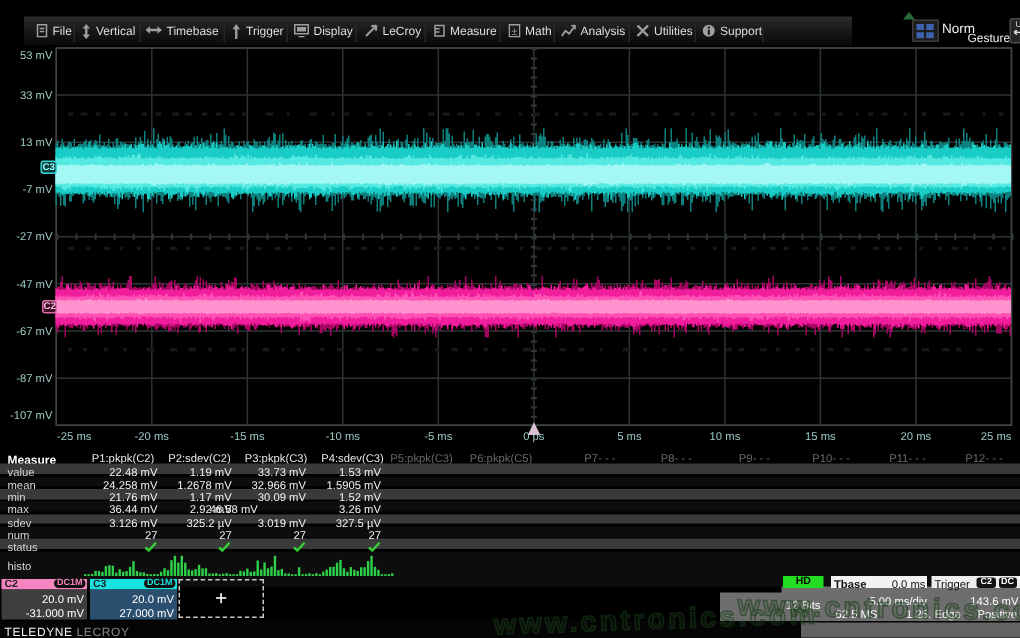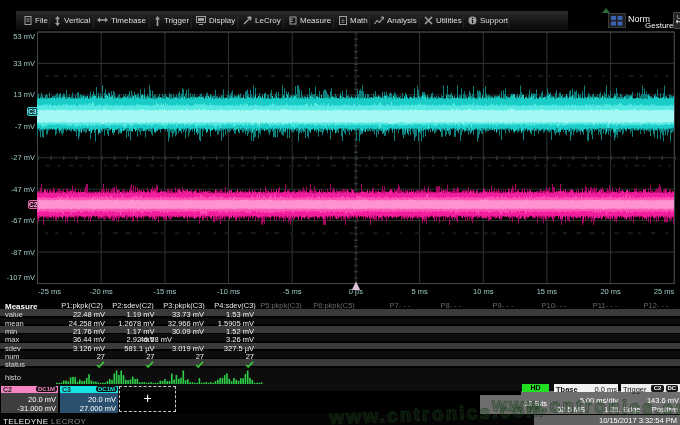--- a/index.html
+++ b/index.html
@@ -468,21 +468,21 @@
     <div style="position:absolute;left:204.0px;top:318.6px;width:50px;text-align:right;font-size:7.5px;color:#f2f2f2;white-space:nowrap"><span style="display:inline-block;transform:translateX(-100%);margin-left:50px">1.5905 mV</span></div>
     <div style="position:absolute;left:55.0px;top:326.9px;width:50px;text-align:right;font-size:7.5px;color:#f2f2f2;white-space:nowrap"><span style="display:inline-block;transform:translateX(-100%);margin-left:50px">21.76 mV</span></div>
     <div style="position:absolute;left:104.5px;top:326.9px;width:50px;text-align:right;font-size:7.5px;color:#f2f2f2;white-space:nowrap"><span style="display:inline-block;transform:translateX(-100%);margin-left:50px">1.17 mV</span></div>
     <div style="position:absolute;left:154.0px;top:326.9px;width:50px;text-align:left;font-size:7.5px;color:#f2f2f2;white-space:nowrap"><span style="display:inline-block;transform:translateX(-100%);margin-left:50px">30.09 mV</span></div>
     <div style="position:absolute;left:204.0px;top:326.9px;width:50px;text-align:right;font-size:7.5px;color:#f2f2f2;white-space:nowrap"><span style="display:inline-block;transform:translateX(-100%);margin-left:50px">1.52 mV</span></div>
     <div style="position:absolute;left:55.0px;top:335.2px;width:50px;font-size:7.5px;color:#f2f2f2;white-space:nowrap"><span style="display:inline-block;transform:translateX(-100%);margin-left:50px">36.44 mV</span></div>
     <div style="position:absolute;left:104.5px;top:335.2px;width:50px;text-align:right;font-size:7.5px;color:#f2f2f2;white-space:nowrap"><span style="display:inline-block;transform:translateX(-100%);margin-left:50px">2.92 mV</span></div>
     <div style="position:absolute;left:154.0px;top:335.2px;width:50px;text-align:right;font-size:7.5px;color:#f2f2f2;white-space:nowrap"><span style="display:inline-block;transform:translateX(-100%);">46.58 mV</span></div>
     <div style="position:absolute;left:204.0px;top:335.2px;width:50px;text-align:right;font-size:7.5px;color:#f2f2f2;white-space:nowrap"><span style="display:inline-block;transform:translateX(-100%);margin-left:50px">3.26 mV</span></div>
     <div style="position:absolute;left:55.0px;top:343.6px;width:50px;text-align:right;font-size:7.5px;color:#f2f2f2;white-space:nowrap"><span style="display:inline-block;transform:translateX(-100%);margin-left:50px">3.126 mV</span></div>
-    <div style="position:absolute;left:104.5px;top:343.6px;width:50px;text-align:right;font-size:7.5px;color:#f2f2f2;white-space:nowrap"><span style="display:inline-block;transform:translateX(-100%);margin-left:50px">581.1 µV</span></div>
+    <div style="position:absolute;left:104.5px;top:343.6px;width:50px;text-align:right;font-size:7.5px;color:#f2f2f2;white-space:nowrap"><span style="display:inline-block;transform:translateX(-100%);margin-left:50px">325.2 µV</span></div>
     <div style="position:absolute;left:154.0px;top:343.6px;width:50px;text-align:center;font-size:7.5px;color:#f2f2f2;white-space:nowrap"><span style="display:inline-block;transform:translateX(-100%);margin-left:50px">3.019 mV</span></div>
     <div style="position:absolute;left:204.0px;top:343.6px;width:50px;text-align:right;font-size:7.5px;color:#f2f2f2;white-space:nowrap"><span style="display:inline-block;transform:translateX(-100%);margin-left:50px">327.5 µV</span></div>
     <div style="position:absolute;left:55.0px;top:351.9px;width:50px;text-align:right;font-size:7.5px;color:#f2f2f2;white-space:nowrap"><span style="display:inline-block;transform:translateX(-100%);margin-left:50px">27</span></div>
     <div style="position:absolute;left:104.5px;top:351.9px;width:50px;text-align:right;font-size:7.5px;color:#f2f2f2;white-space:nowrap"><span style="display:inline-block;transform:translateX(-100%);margin-left:50px">27</span></div>
     <div style="position:absolute;left:154.0px;top:351.9px;width:50px;text-align:right;font-size:7.5px;color:#f2f2f2;white-space:nowrap"><span style="display:inline-block;transform:translateX(-100%);margin-left:50px">27</span></div>
     <div style="position:absolute;left:204.0px;top:351.9px;width:50px;text-align:right;font-size:7.5px;color:#f2f2f2;white-space:nowrap"><span style="display:inline-block;transform:translateX(-100%);margin-left:50px">27</span></div>
     <div style="position:absolute;left:95.5px;top:360.8px">
       <svg width="9" height="7">
         <path d="M1,4 L3.2,6 L8,0.8" stroke="#35d035" stroke-width="1.6" fill="none"></path>
       </svg>
@@ -628,15 +628,14 @@
     <div style="position:absolute;left:621px;top:384px;width:59px;height:8px;background:#ededed"></div>
     <div style="position:absolute;left:623px;top:384.5px;font-size:7.5px;color:#111">Trigger</div>
     <div style="position:absolute;left:651px;top:384.5px;width:13px;height:7px;background:#141414;border-radius:2px;text-align:center;font-size:6px;font-weight:bold;color:#fff;line-height:7px">C2</div>
     <div style="position:absolute;left:665.5px;top:384.5px;width:12.5px;height:7px;background:#141414;border-radius:2px;text-align:center;font-size:6px;font-weight:bold;color:#fff;line-height:7px">DC</div>
     <div style="position:absolute;left:620px;top:395.8px;width:59px;text-align:right;font-size:7.5px;color:#fff">143.6 mV</div>
     <div style="position:absolute;left:623px;top:404.6px;font-size:7.5px;color:#fff">Edge</div>
     <div style="position:absolute;left:620px;top:404.6px;width:58px;text-align:right;font-size:7.5px;color:#fff">Positive</div>
     <div style="position:absolute;left:0;top:413.5px;width:680px;height:12px;background:#050505"></div>
     <div style="position:absolute;left:3px;top:416.5px;font-size:8px;font-weight:normal;color:#f0f0f0;letter-spacing:0.4px">TELEDYNE <span style="color:#8a8a8a">LECROY</span></div>
     <div style="position:absolute;left:534px;top:414.5px;width:146px;height:10px;background:#636363"></div>
-    <div style="position:absolute;left:534px;top:415.5px;width:143px;text-align:right;font-size:7.5px;color:#fff">10/15/2017 3:32:54 PM</div>
     <div style="position:absolute;font-size:19px;font-weight:bold;color:rgba(45,85,45,0.13);letter-spacing:2.2px;transform-origin:left top;-webkit-text-stroke:1.1px rgba(24,62,24,0.55);white-space:nowrap;left:492px;top:393.5px;transform:rotate(1deg)">www.cntronics.com</div>
     <div style="position:absolute;font-size:19px;font-weight:bold;color:rgba(45,85,45,0.13);letter-spacing:2.2px;transform-origin:left top;-webkit-text-stroke:1.1px rgba(24,62,24,0.55);white-space:nowrap;left:329px;top:407px;transform:rotate(-2deg)">www.cntronics.com</div>
 </div>
 </body></html>

